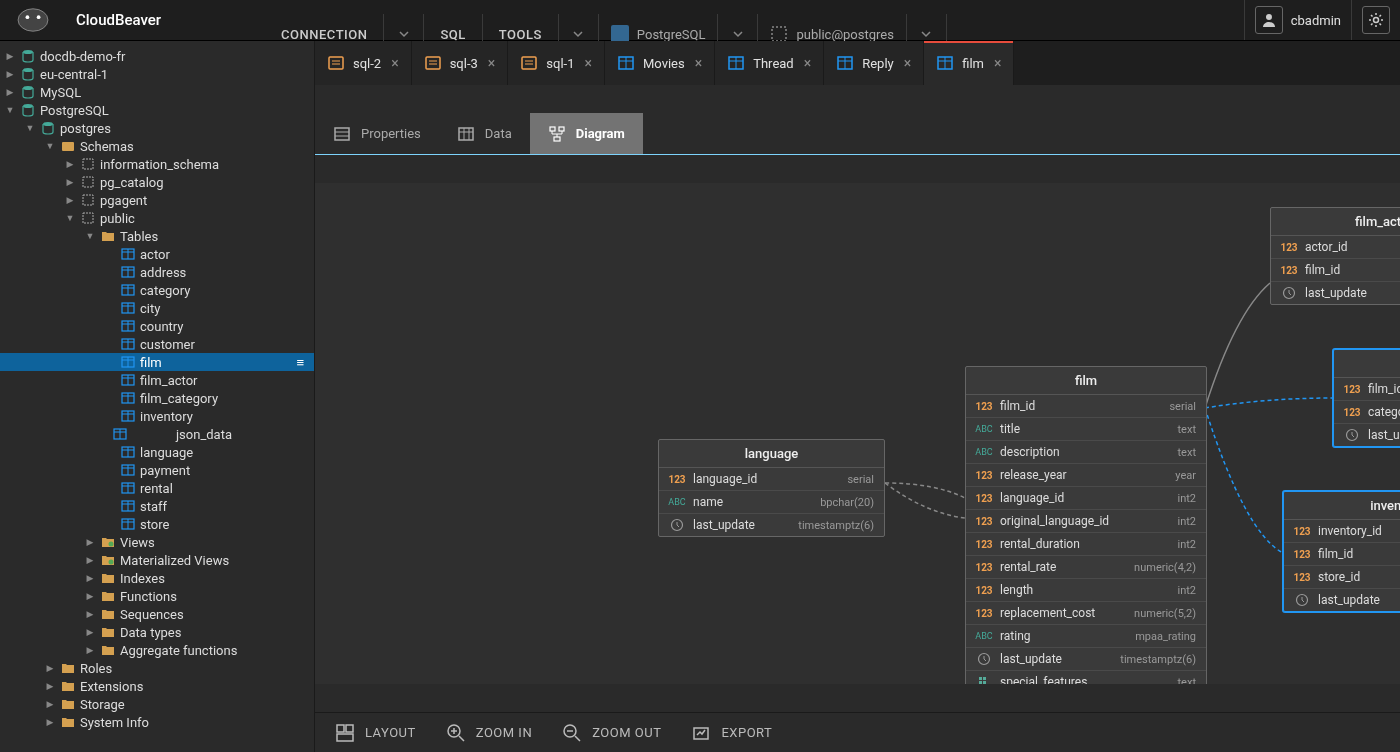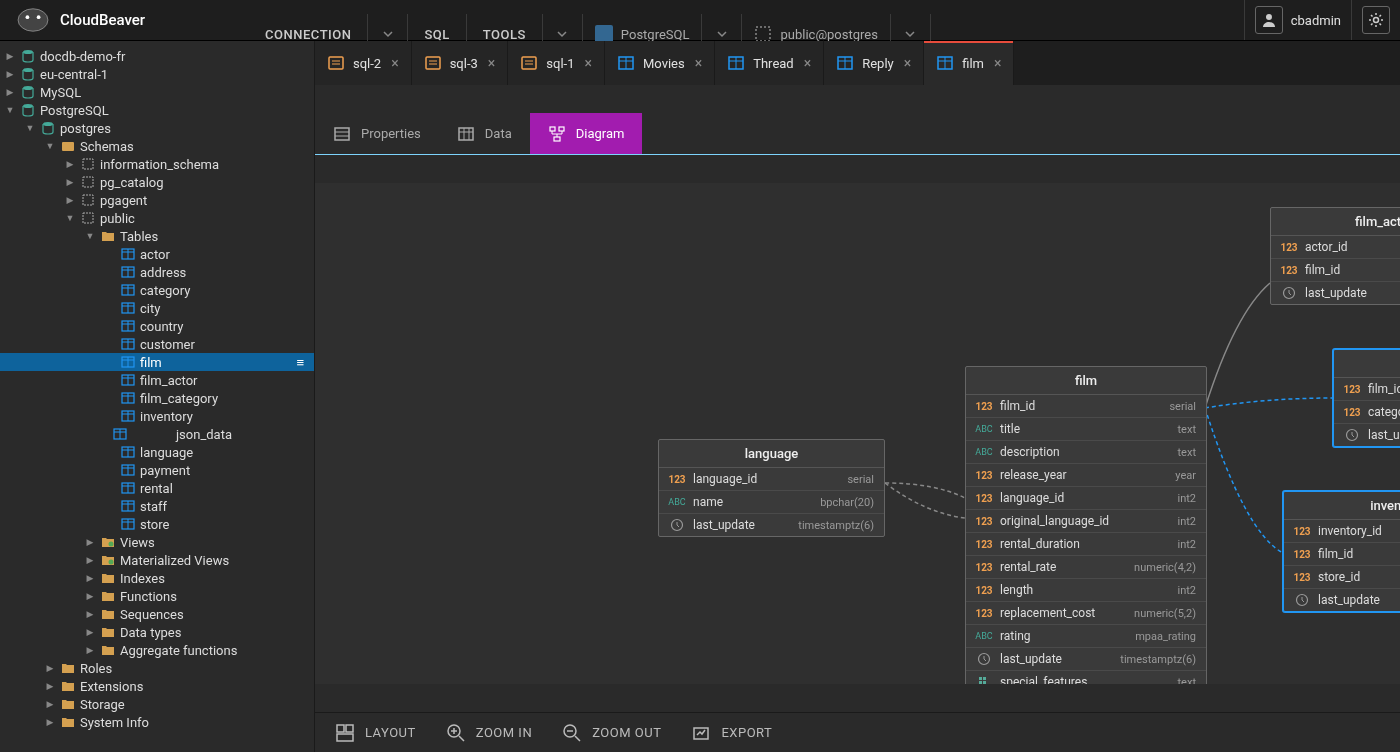--- a/index.html
+++ b/index.html
@@ -18,21 +18,21 @@
       height: 41px;
       background: #1e1e1e;
       display: flex;
       align-items: center;
       border-bottom: 1px solid #000;
     }
     .logo {
       display: flex;
       align-items: center;
       padding: 0 14px;
-      gap: 8px;
+      gap: 24px;
       color: #fff;
       font-weight: 500;
       font-size: 15px;
       text-align: center;
     }
     .logo svg { width: 38px; height: 28px; }
     .menubar { display: flex; align-items: stretch; height: 100%; margin-left: 90px; margin-top: 28px; }
     .menu-item {
       display: flex;
       align-items: center;
@@ -146,22 +146,23 @@
       border-bottom: 1px solid #7dd3fc;
     }
     .view-tab {
       display: flex;
       align-items: center;
       padding: 0 18px;
       gap: 10px;
       color: #aaa;
     }
     .view-tab.active {
-      background: #a21caf;
+      background: #737373;
       color: #fff;
+      font-weight: bold;
     }
     .view-tab svg { width: 18px; height: 18px; }
 
     .canvas {
       flex: 1;
       position: relative;
       background: #2f2f2f;
       overflow: hidden;
     }
 

